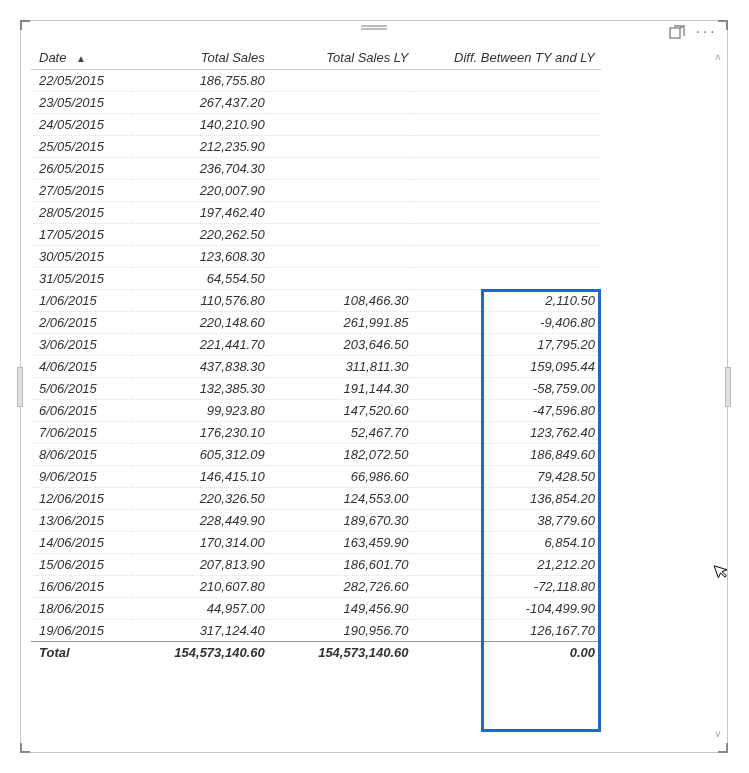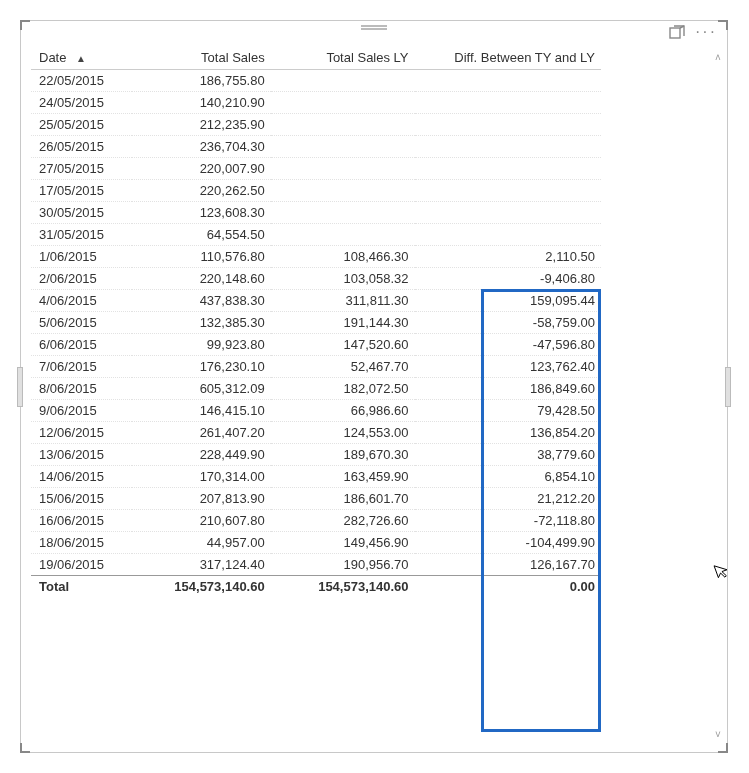--- a/index.html
+++ b/index.html
@@ -54,20 +54,21 @@
       display:flex; gap:10px;
       color:#888;
     }
     .header-icons span { cursor:pointer; }
     .focus-icon svg { width:16px; height:16px; fill:none; stroke:#888; stroke-width:1.4; }
     .more-icon { font-size:16px; letter-spacing:2px; line-height:14px; }
     .table-wrap {
       position:absolute;
       top:26px; left:10px; right:18px; bottom:10px;
       overflow:hidden;
+      font-style:italic;
     }
     table {
       border-collapse: collapse;
       width: 570px;
       table-layout: fixed;
     }
     th, td {
       text-align: right;
       padding: 2px 6px 2px 4px;
       font-weight: normal;
@@ -172,40 +173,52 @@
         </tr>
       </thead>
       <tbody id="tbody">
           <tr>
             <td class="col-date">22/05/2015</td>
             <td class="col-ts">186,755.80</td>
             <td class="col-ly"></td>
             <td class="col-diff"></td>
           </tr>
           <tr>
+            <td class="col-date">23/05/2015</td>
+            <td class="col-ts">267,437.20</td>
+            <td class="col-ly"></td>
+            <td class="col-diff"></td>
+          </tr>
+          <tr>
             <td class="col-date">24/05/2015</td>
             <td class="col-ts">140,210.90</td>
             <td class="col-ly"></td>
             <td class="col-diff"></td>
           </tr>
           <tr>
             <td class="col-date">25/05/2015</td>
             <td class="col-ts">212,235.90</td>
             <td class="col-ly"></td>
             <td class="col-diff"></td>
           </tr>
           <tr>
             <td class="col-date">26/05/2015</td>
             <td class="col-ts">236,704.30</td>
             <td class="col-ly"></td>
             <td class="col-diff"></td>
           </tr>
           <tr>
             <td class="col-date">27/05/2015</td>
             <td class="col-ts">220,007.90</td>
+            <td class="col-ly"></td>
+            <td class="col-diff"></td>
+          </tr>
+          <tr>
+            <td class="col-date">28/05/2015</td>
+            <td class="col-ts">197,462.40</td>
             <td class="col-ly"></td>
             <td class="col-diff"></td>
           </tr>
           <tr>
             <td class="col-date">17/05/2015</td>
             <td class="col-ts">220,262.50</td>
             <td class="col-ly"></td>
             <td class="col-diff"></td>
           </tr>
           <tr>
@@ -222,22 +235,28 @@
           </tr>
           <tr>
             <td class="col-date">1/06/2015</td>
             <td class="col-ts">110,576.80</td>
             <td class="col-ly">108,466.30</td>
             <td class="col-diff">2,110.50</td>
           </tr>
           <tr>
             <td class="col-date">2/06/2015</td>
             <td class="col-ts">220,148.60</td>
-            <td class="col-ly">103,058.32</td>
+            <td class="col-ly">261,991.85</td>
             <td class="col-diff">-9,406.80</td>
+          </tr>
+          <tr>
+            <td class="col-date">3/06/2015</td>
+            <td class="col-ts">221,441.70</td>
+            <td class="col-ly">203,646.50</td>
+            <td class="col-diff">17,795.20</td>
           </tr>
           <tr>
             <td class="col-date">4/06/2015</td>
             <td class="col-ts">437,838.30</td>
             <td class="col-ly">311,811.30</td>
             <td class="col-diff">159,095.44</td>
           </tr>
           <tr>
             <td class="col-date">5/06/2015</td>
             <td class="col-ts">132,385.30</td>
@@ -263,21 +282,21 @@
             <td class="col-diff">186,849.60</td>
           </tr>
           <tr>
             <td class="col-date">9/06/2015</td>
             <td class="col-ts">146,415.10</td>
             <td class="col-ly">66,986.60</td>
             <td class="col-diff">79,428.50</td>
           </tr>
           <tr>
             <td class="col-date">12/06/2015</td>
-            <td class="col-ts">261,407.20</td>
+            <td class="col-ts">220,326.50</td>
             <td class="col-ly">124,553.00</td>
             <td class="col-diff">136,854.20</td>
           </tr>
           <tr>
             <td class="col-date">13/06/2015</td>
             <td class="col-ts">228,449.90</td>
             <td class="col-ly">189,670.30</td>
             <td class="col-diff">38,779.60</td>
           </tr>
           <tr>

